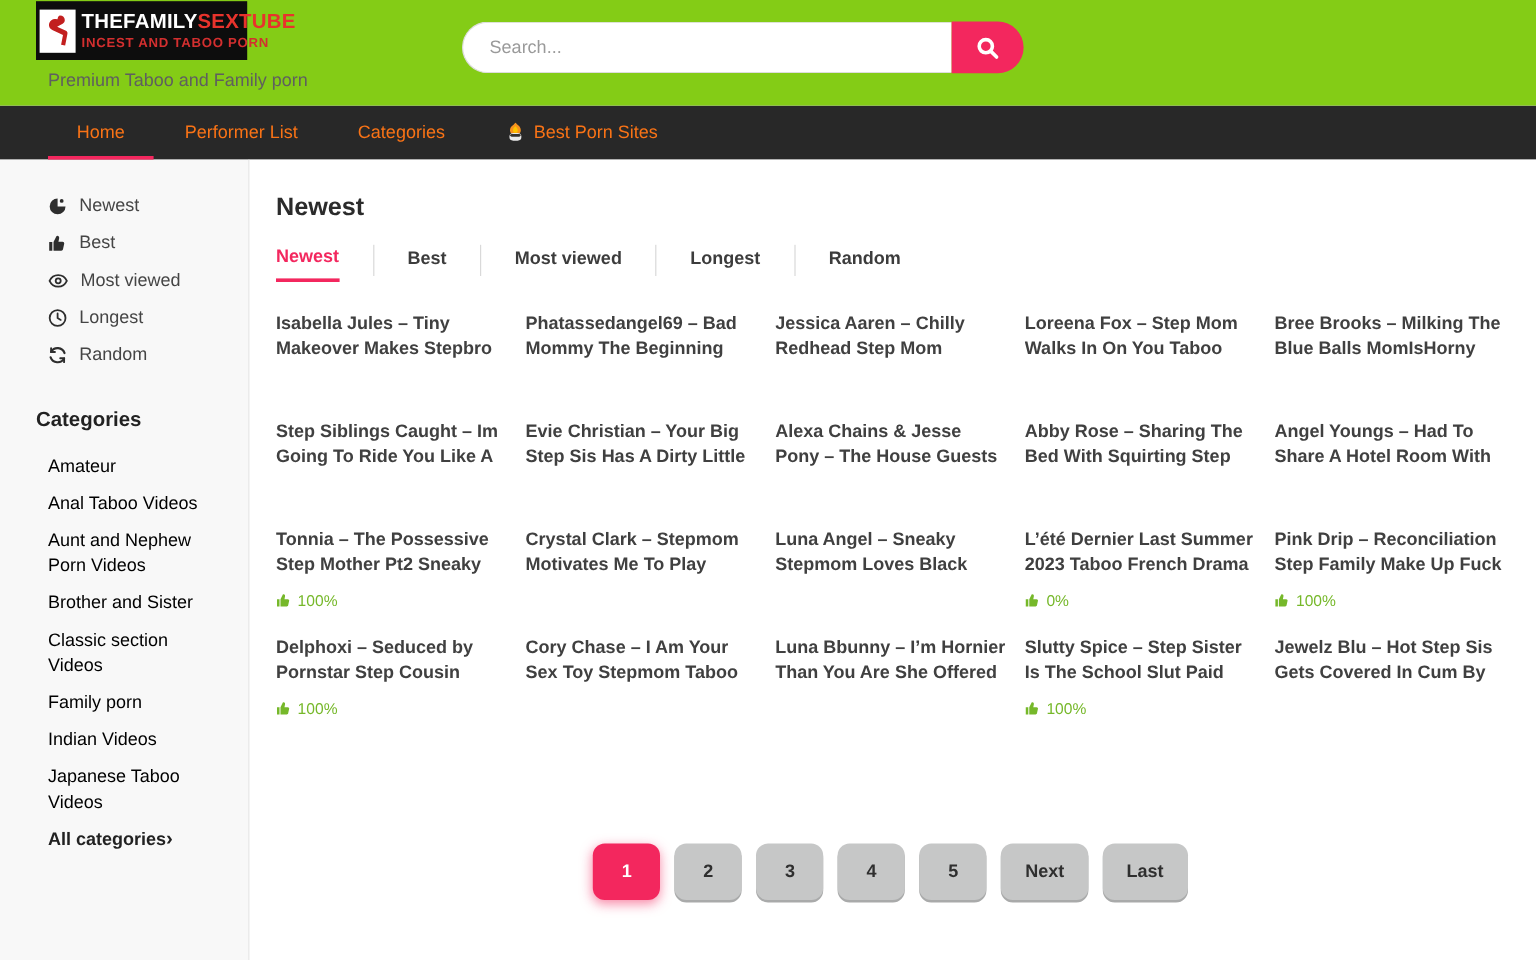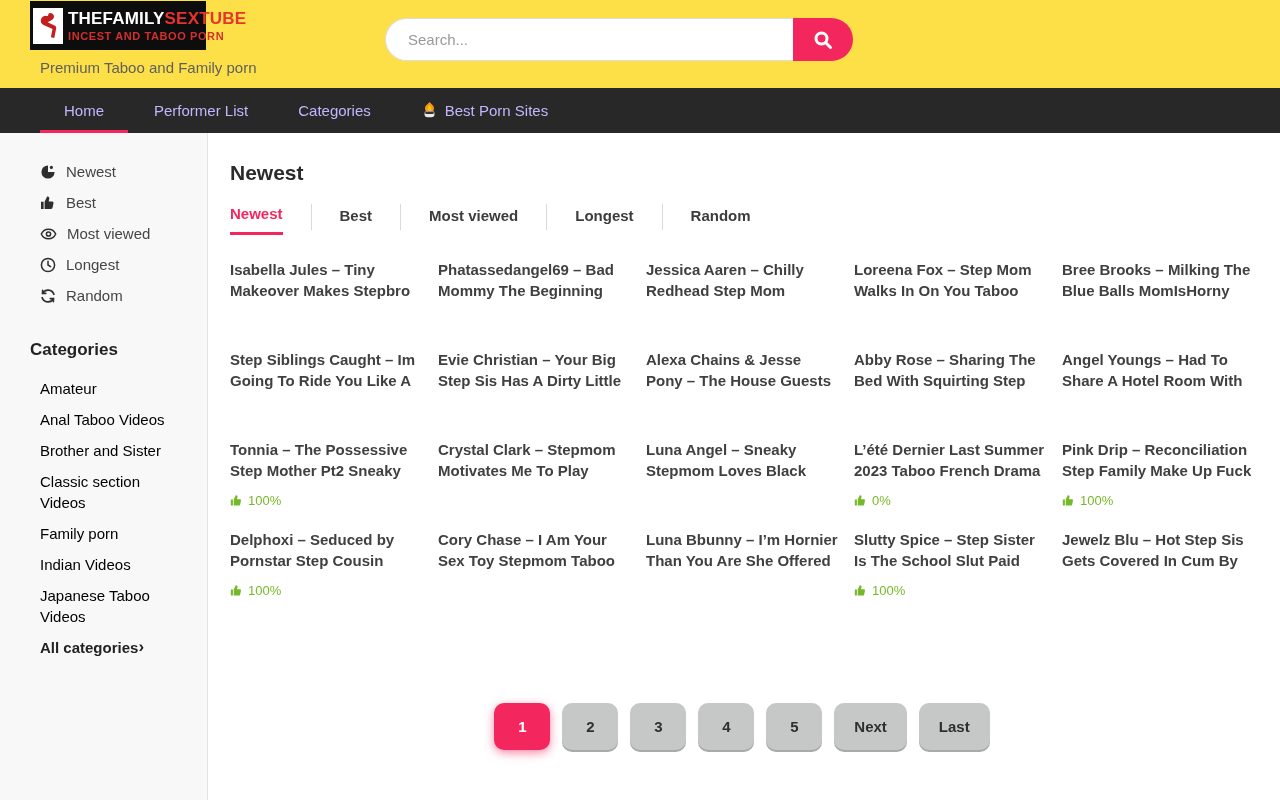--- a/index.html
+++ b/index.html
@@ -1,34 +1,34 @@
 <!DOCTYPE html>
 <html><head>
 <meta charset="utf-8">
 <style>
   * { margin:0; padding:0; box-sizing:border-box; }
   html,body { width:1280px; height:800px; font-family:"Liberation Sans", sans-serif; background:#fff; overflow:hidden; }
 
   
-  .header { height:88px; background:#fde047; position:relative; }
+  .header { height:88px; background:#84cc16; position:relative; }
   .logo-box { position:absolute; left:30px; top:1px; width:176px; height:49px; background:#0d0d0d; display:flex; align-items:center; padding:3px 6px 3px 3px; }
   .logo-mark { width:30px; height:36px; background:#fff; display:flex; align-items:center; justify-content:center; margin-right:5px; flex:none; }
   .logo-text { line-height:1; }
   .logo-line1 { font-size:17px; font-weight:bold; letter-spacing:.2px; white-space:nowrap; }
   .logo-line1 .w { color:#fff; } .logo-line1 .r { color:#e8332c; }
   .logo-line2 { font-size:11px; font-weight:bold; color:#d32f2f; margin-top:4px; letter-spacing:.6px; white-space:nowrap; }
   .tagline { position:absolute; left:40px; top:59px; font-size:15px; color:#5f5f5f; }
   .searchwrap { position:absolute; left:385px; top:18px; width:468px; height:43px; display:flex; }
   .searchwrap input { flex:1; border:1px solid #ddd; border-right:none; border-radius:22px 0 0 22px; padding:0 22px; font-size:15px; color:#444; outline:none; background:#fff; }
   .searchwrap input::placeholder { color:#9a9a9a; }
   .search-btn { width:60px; border:none; background:#f3275e; border-radius:0 22px 22px 0; cursor:pointer; display:flex; align-items:center; justify-content:center; }
 
   
   .nav { height:45px; background:#282828; display:flex; align-items:stretch; padding-left:40px; }
-  .nav-item { display:flex; align-items:center; gap:7px; padding:10px 24px; color:#c4b5fd; font-size:15px; cursor:pointer; position:relative; }
+  .nav-item { display:flex; align-items:center; gap:7px; padding:10px 24px; color:#f97316; font-size:15px; cursor:pointer; position:relative; }
   .nav-item.active::after { content:""; position:absolute; left:0; right:0; bottom:0; height:3px; background:#f3275e; }
   .nav-item + .nav-item { margin-left:2px; }
 
   
   .page { display:flex; height:667px; }
   .sidebar { width:208px; flex:none; background:#f8f8f8; border-right:1px solid #e3e3e3; padding:30px 0 0 40px; }
   .content { flex:1; padding:20px 20px 0 22px; background:#fff; }
 
   
   .sort-item { display:flex; align-items:center; gap:10px; color:#454545; font-size:15px; margin-bottom:14px; cursor:pointer; }
@@ -139,20 +139,21 @@
           <path d="M2.2 9.8a6.2 6.2 0 0 0 11.2 1"></path>
           <path d="M2.6 2.2v3.2h3.2" stroke-width="1.6"></path>
           <path d="M13.4 13.8v-3.2h-3.2" stroke-width="1.6"></path>
         </svg>
       <span>Random</span>
     </div>
 
     <div class="cat-heading">Categories</div>
     <a class="cat-link">Amateur</a>
     <a class="cat-link">Anal Taboo Videos</a>
+    <a class="cat-link">Aunt and Nephew Porn Videos</a>
     <a class="cat-link">Brother and Sister</a>
     <a class="cat-link">Classic section Videos</a>
     <a class="cat-link">Family porn</a>
     <a class="cat-link">Indian Videos</a>
     <a class="cat-link">Japanese Taboo Videos</a>
     <div class="cat-all">
       <span>All categories</span>
       <span class="chev">›</span>
     </div>
   </div>

